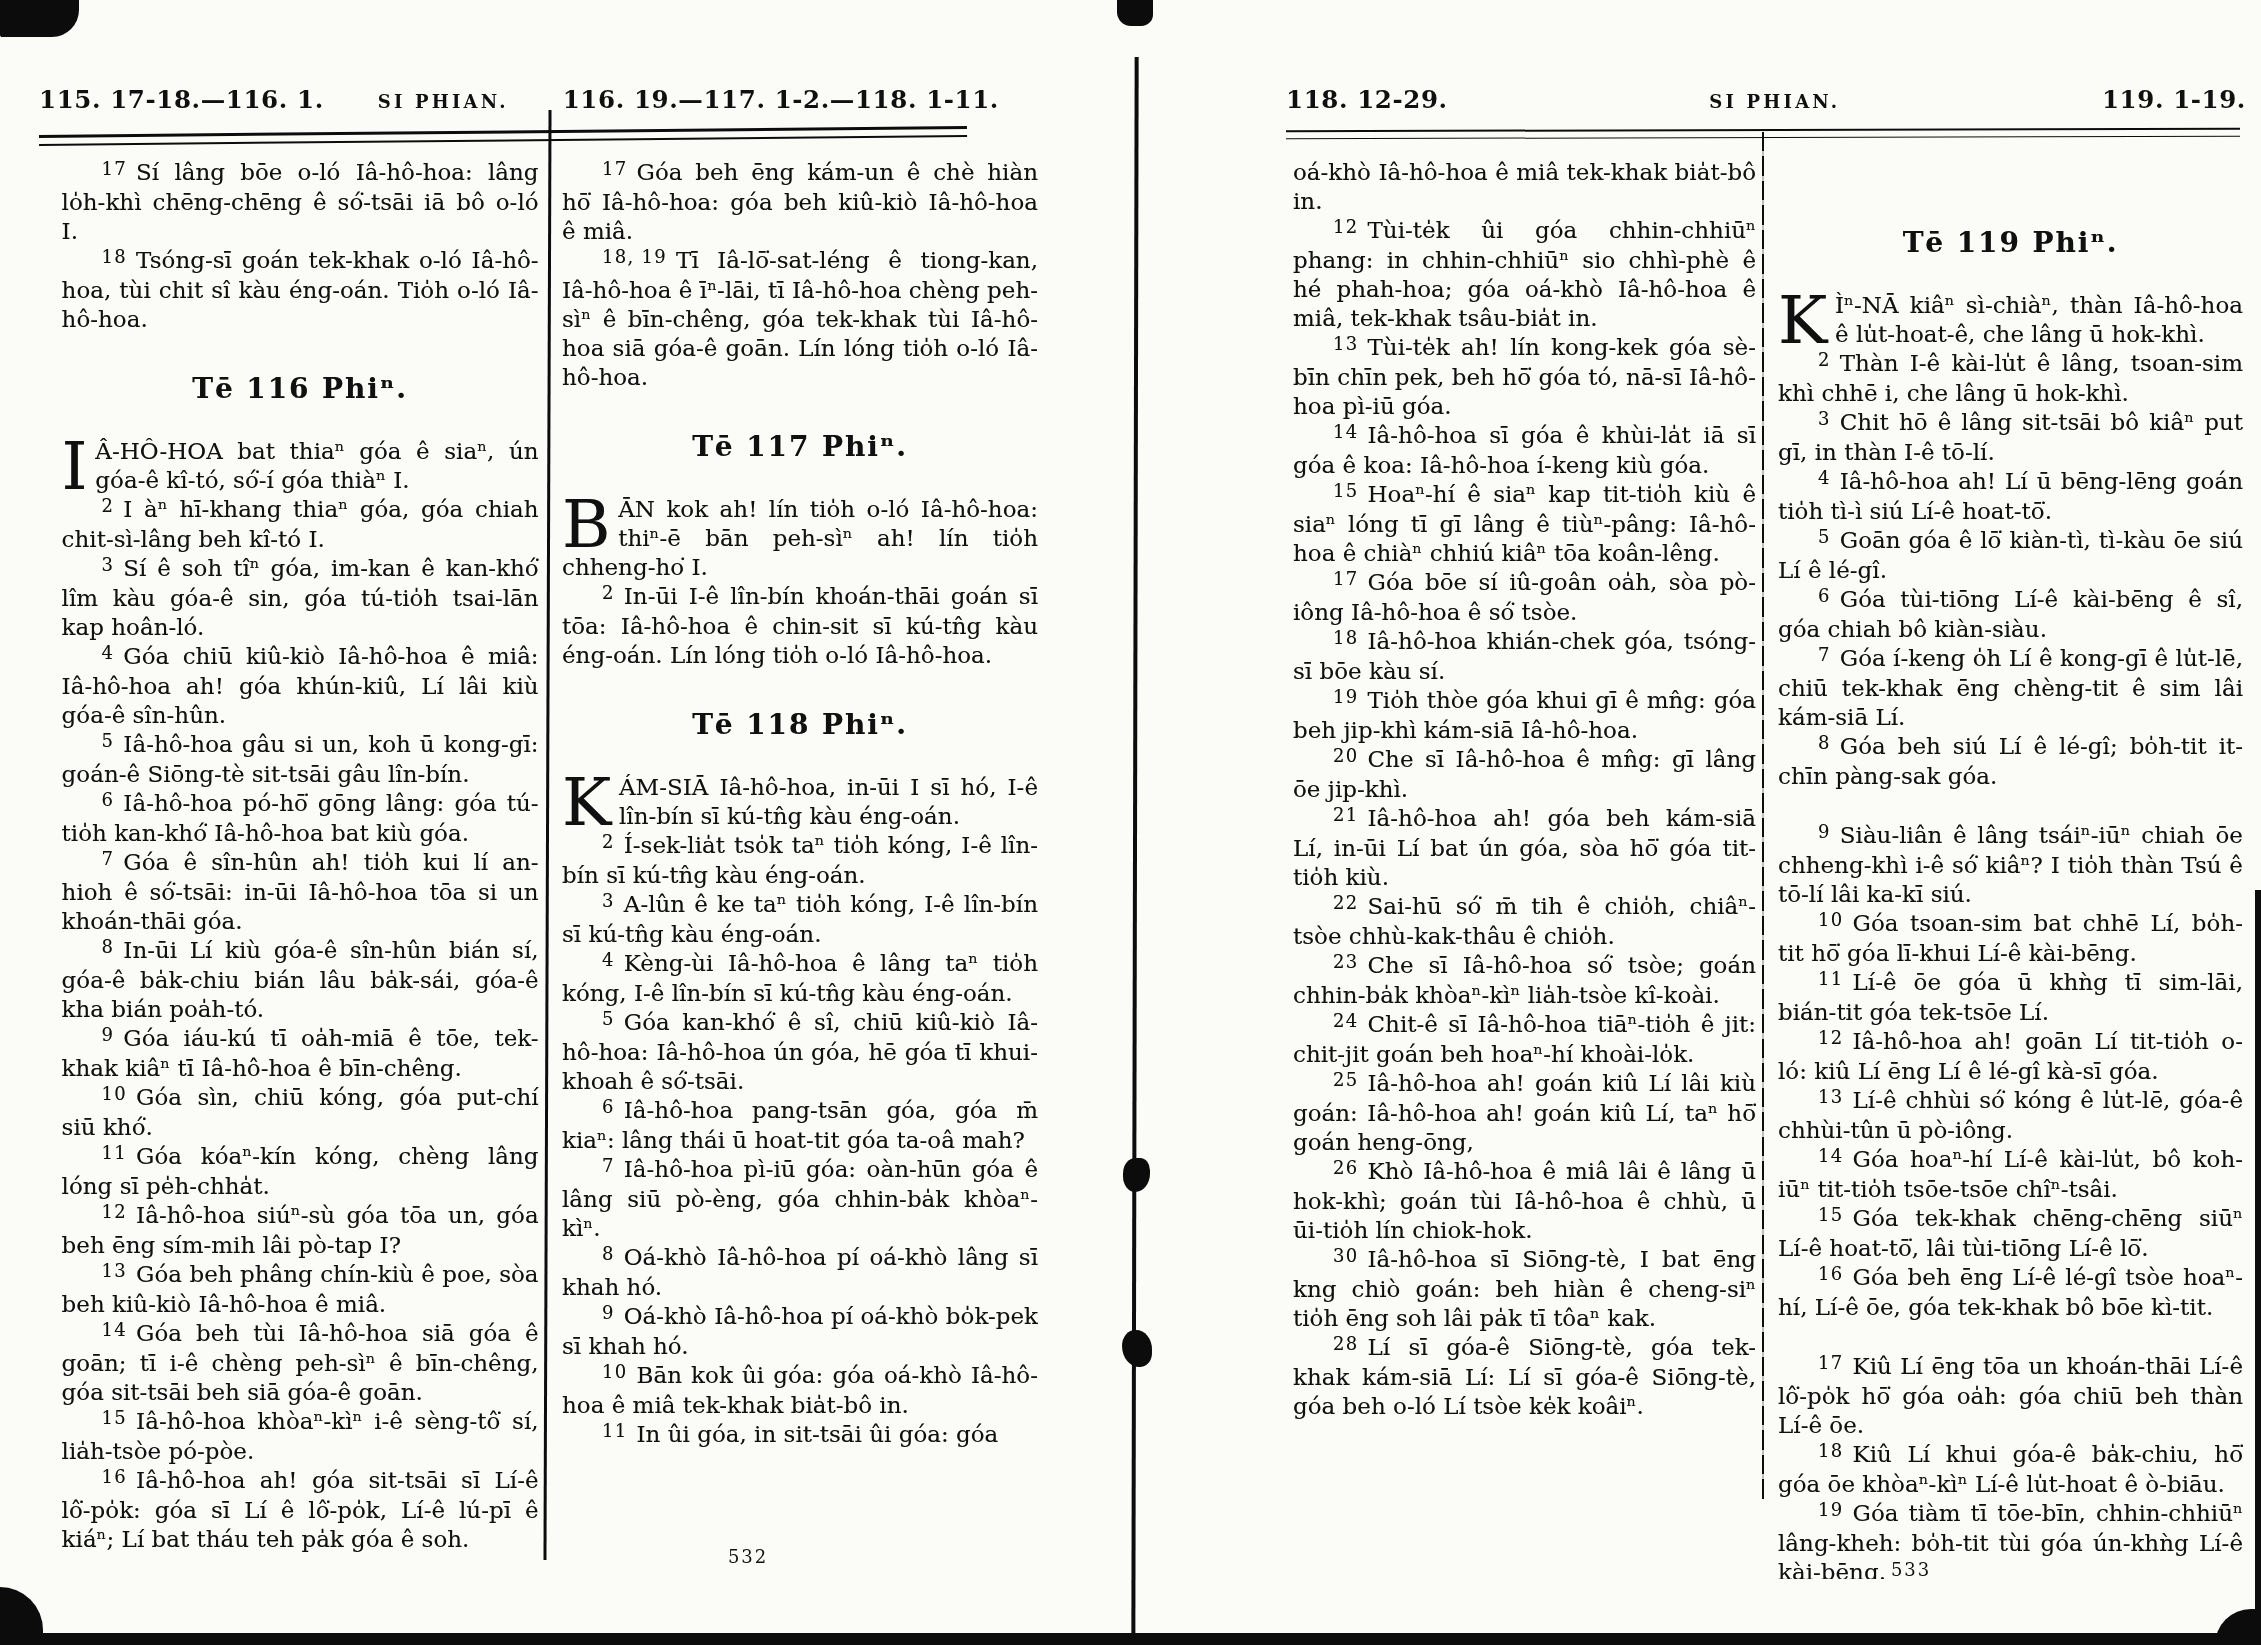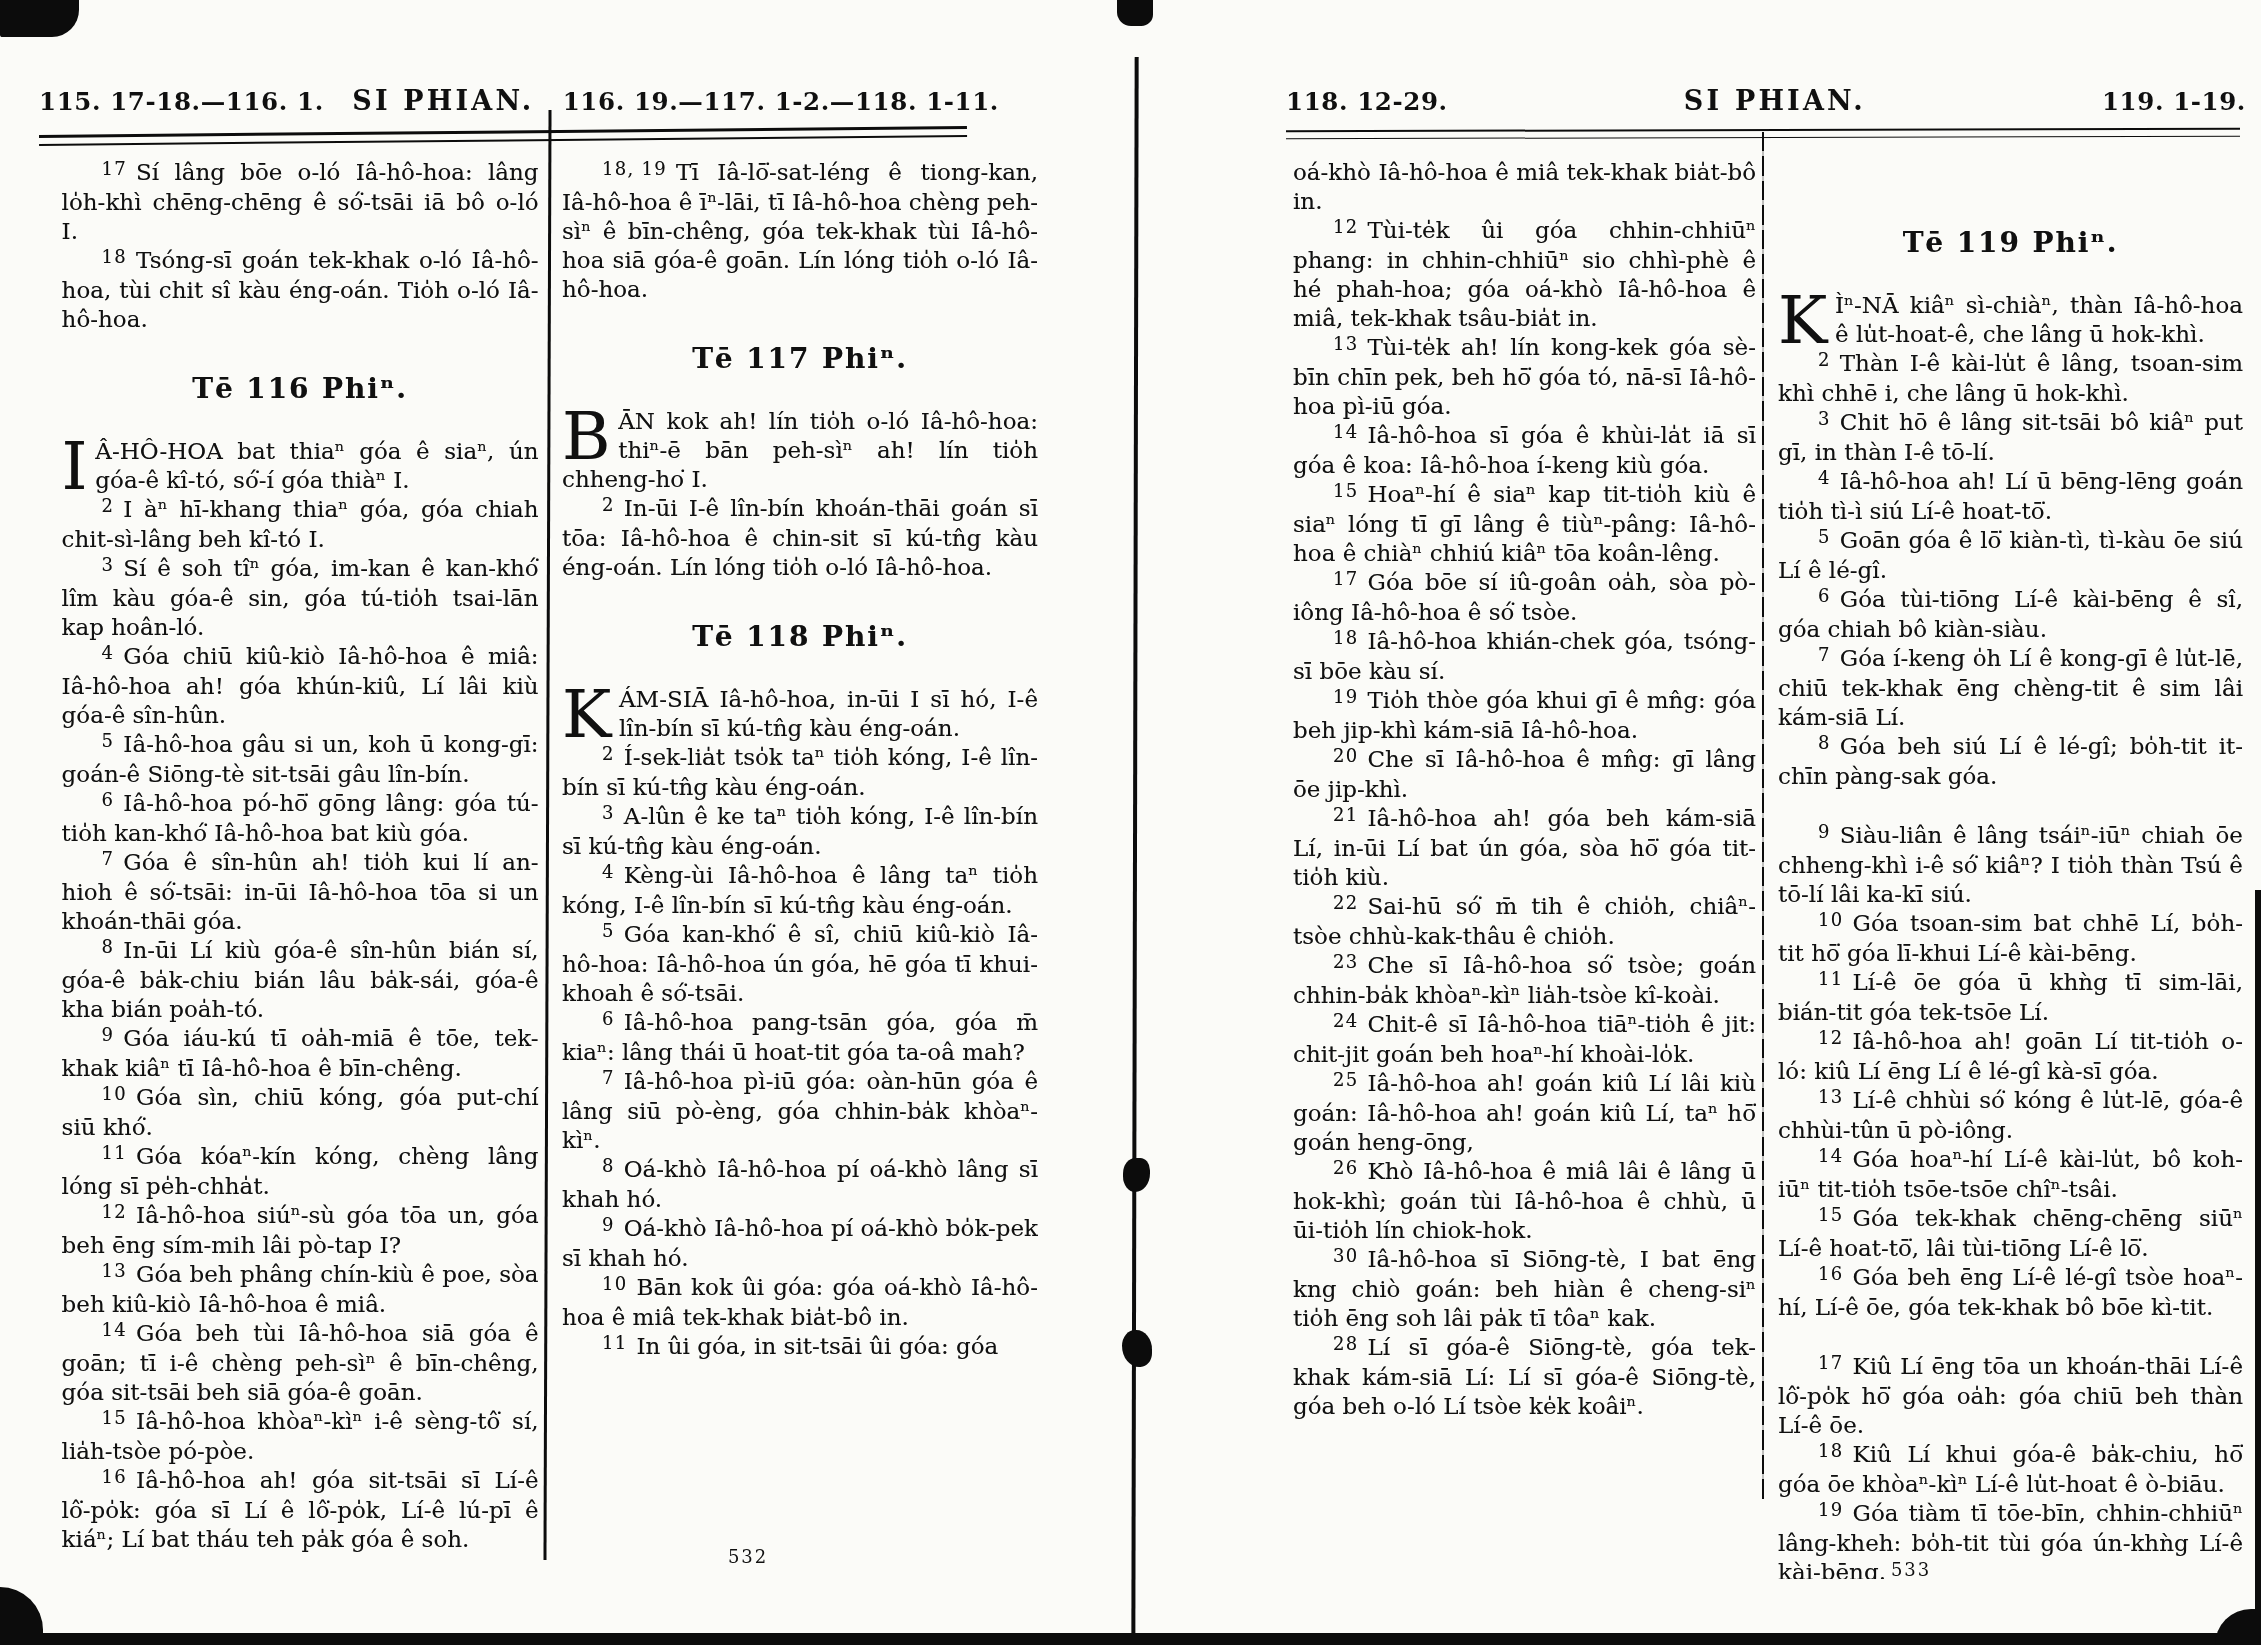--- a/index.html
+++ b/index.html
@@ -11,21 +11,21 @@
   }
   .page{position:absolute;top:0;height:1248px;}
   #left-page{left:39px;width:999px;}
   #right-page{left:1286px;width:960px;}
   .header-row{
     position:absolute;top:85px;left:0;right:39px;
     display:flex;justify-content:space-between;align-items:baseline;
     font-weight:bold;font-size:24.5px;letter-spacing:0.6px;
   }
   #right-page .header-row{right:0;}
-  .header-center{font-size:27px;letter-spacing:3.2px;}
+  .header-center{font-size:18px;letter-spacing:3.2px;}
   .double-rule{
     position:absolute;left:0;height:5.8px;
     border-top:3.2px solid #0c0c0c;border-bottom:2.6px solid #0c0c0c;
   }
   #left-page .double-rule{top:126px;width:928px;transform:rotate(-0.55deg);transform-origin:right center;}
   #right-page .double-rule{top:129px;width:954px;transform:rotate(-0.15deg);border-top-width:2.6px;border-bottom-width:1.9px;}
   .column{
     position:absolute;top:158px;overflow:hidden;
     font-size:23px;line-height:29px;text-align:justify;
     text-shadow:0 0 0.6px rgba(10,10,10,.35);
@@ -97,20 +97,21 @@
       <p class="para verse"><span class="vnum">10</span>Góa sìn, chiū kóng, góa put-chí siū khó͘.</p>
       <p class="para verse"><span class="vnum">11</span>Góa kóaⁿ-kín kóng, chèng lâng lóng sī pe̍h-chha̍t.</p>
       <p class="para verse"><span class="vnum">12</span>Iâ-hô-hoa siúⁿ-sù góa tōa un, góa beh ēng sím-mih lâi pò-tap I?</p>
       <p class="para verse"><span class="vnum">13</span>Góa beh phâng chín-kiù ê poe, sòa beh kiû-kiò Iâ-hô-hoa ê miâ.</p>
       <p class="para verse"><span class="vnum">14</span>Góa beh tùi Iâ-hô-hoa siā góa ê goān; tī i-ê chèng peh-sìⁿ ê bīn-chêng, góa sit-tsāi beh siā góa-ê goān.</p>
       <p class="para verse"><span class="vnum">15</span>Iâ-hô-hoa khòaⁿ-kìⁿ i-ê sèng-tô͘ sí, lia̍h-tsòe pó-pòe.</p>
       <p class="para verse"><span class="vnum">16</span>Iâ-hô-hoa ah! góa sit-tsāi sī Lí-ê lô͘-po̍k: góa sī Lí ê lô͘-po̍k, Lí-ê lú-pī ê kiáⁿ; Lí bat tháu teh pa̍k góa ê soh.</p>
     </div>
   <div class="col-divider" id="left-divider"></div>
   <div class="column" id="col-2">
+      <p class="para verse"><span class="vnum">17</span>Góa beh ēng kám-un ê chè hiàn hō͘ Iâ-hô-hoa: góa beh kiû-kiò Iâ-hô-hoa ê miâ.</p>
       <p class="para verse"><span class="vnum">18, 19</span>Tī Iâ-lō͘-sat-léng ê tiong-kan, Iâ-hô-hoa ê īⁿ-lāi, tī Iâ-hô-hoa chèng peh-sìⁿ ê bīn-chêng, góa tek-khak tùi Iâ-hô-hoa siā góa-ê goān. Lín lóng tio̍h o-ló Iâ-hô-hoa.</p>
       <div class="psalm-heading">Tē 117 Phiⁿ.</div>
       <p class="para dropcap-para"><span class="dropcap">B</span>ĀN kok ah! lín tio̍h o-ló Iâ-hô-hoa: thiⁿ-ē bān peh-sìⁿ ah! lín tio̍h chheng-ho͘ I.</p>
       <p class="para verse"><span class="vnum">2</span>In-ūi I-ê lîn-bín khoán-thāi goán sī tōa: Iâ-hô-hoa ê chin-sit sī kú-tn̂g kàu éng-oán. Lín lóng tio̍h o-ló Iâ-hô-hoa.</p>
       <div class="psalm-heading">Tē 118 Phiⁿ.</div>
       <p class="para dropcap-para"><span class="dropcap">K</span>ÁM-SIĀ Iâ-hô-hoa, in-ūi I sī hó, I-ê lîn-bín sī kú-tn̂g kàu éng-oán.</p>
       <p class="para verse"><span class="vnum">2</span>Í-sek-lia̍t tso̍k taⁿ tio̍h kóng, I-ê lîn-bín sī kú-tn̂g kàu éng-oán.</p>
       <p class="para verse"><span class="vnum">3</span>A-lûn ê ke taⁿ tio̍h kóng, I-ê lîn-bín sī kú-tn̂g kàu éng-oán.</p>
       <p class="para verse"><span class="vnum">4</span>Kèng-ùi Iâ-hô-hoa ê lâng taⁿ tio̍h kóng, I-ê lîn-bín sī kú-tn̂g kàu éng-oán.</p>
       <p class="para verse"><span class="vnum">5</span>Góa kan-khó͘ ê sî, chiū kiû-kiò Iâ-hô-hoa: Iâ-hô-hoa ún góa, hē góa tī khui-khoah ê só͘-tsāi.</p>

